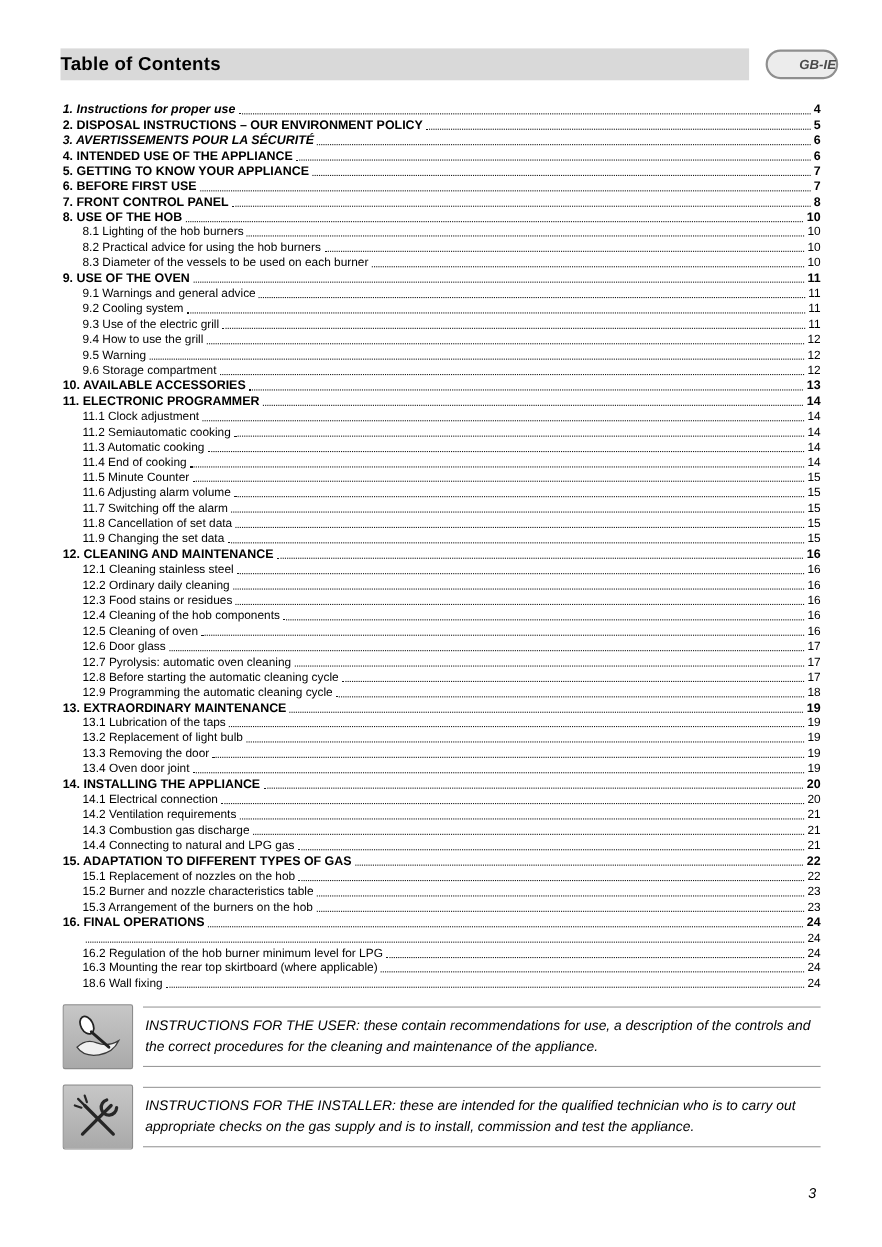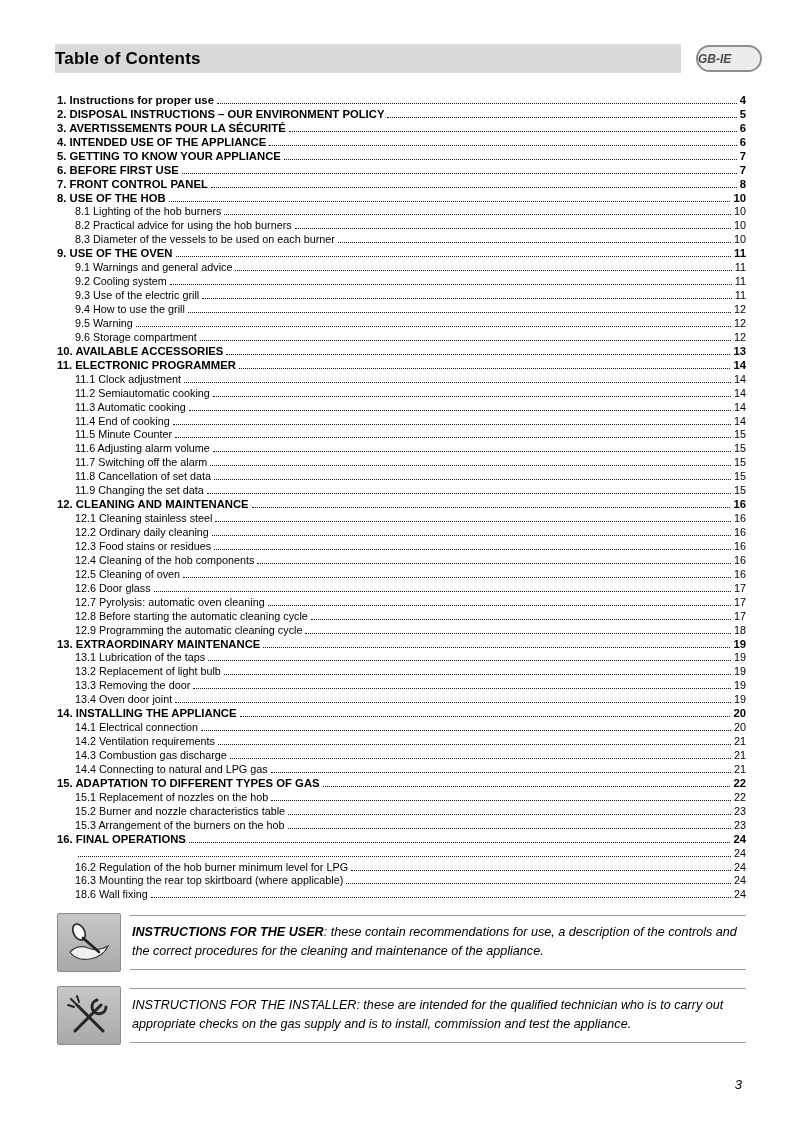--- a/index.html
+++ b/index.html
@@ -17,29 +17,29 @@
   .title-bar {
     flex:1; height:29px; background:#d9d9d9;
     display:flex; align-items:center; 
     font-weight:bold; font-size:17px; letter-spacing:0.2px;
   }
   .badge {
     margin-left:15px; width:62px; height:23px;
     border:2px solid #8f8f8f; border-radius:14px;
     background:#ececec; color:#4a4a4a;
     font-style:italic; font-weight:bold; font-size:12px;
-    display:flex; align-items:center; justify-content:flex-start;
+    display:flex; align-items:center; justify-content:flex-end;
   }
 
   
   .toc { position:absolute; top:92px; left:57px; width:689px; }
   .toc-row { display:flex; align-items:flex-end; height:13.95px; font-size:10.8px; line-height:12px; }
   .toc-row.main { font-weight:bold; font-size:11.3px; }
   .toc-row.sub  { padding-left:18px; }
-  .toc-row.italic .toc-label { }
+  .toc-row.italic .toc-label { font-style:italic; }
   .toc-label { white-space:nowrap; }
   .leader {
     flex:1 1 auto; min-width:8px;
     border-bottom:1.6px dotted #151515;
     margin:0 3px 2px 3px;
   }
   .toc-page { white-space:nowrap; }
 
   
   .note { position:absolute; left:57px; width:689px; display:flex; align-items:center; }
@@ -50,21 +50,21 @@
     background:linear-gradient(#c7c7c7,#a9a9a9);
     border:1px solid #8c8c8c; border-radius:2px;
     display:flex; align-items:center; justify-content:center;
   }
   .note-text {
     margin-left:9px; flex:1;
     border-top:1px solid #9a9a9a; border-bottom:1px solid #9a9a9a;
     padding:7px 4px 8px 2px;
     font-style:italic; font-size:12.6px; line-height:1.5;
   }
-  .note-lead.bold { font-weight:bold; }
+  .note-lead.bold { font-weight:normal; }
 
   
   .page-number {
     position:absolute; right:60px; bottom:42px;
     font-style:italic; font-size:13px;
   }
 </style>
 </head>
 <body>
 

